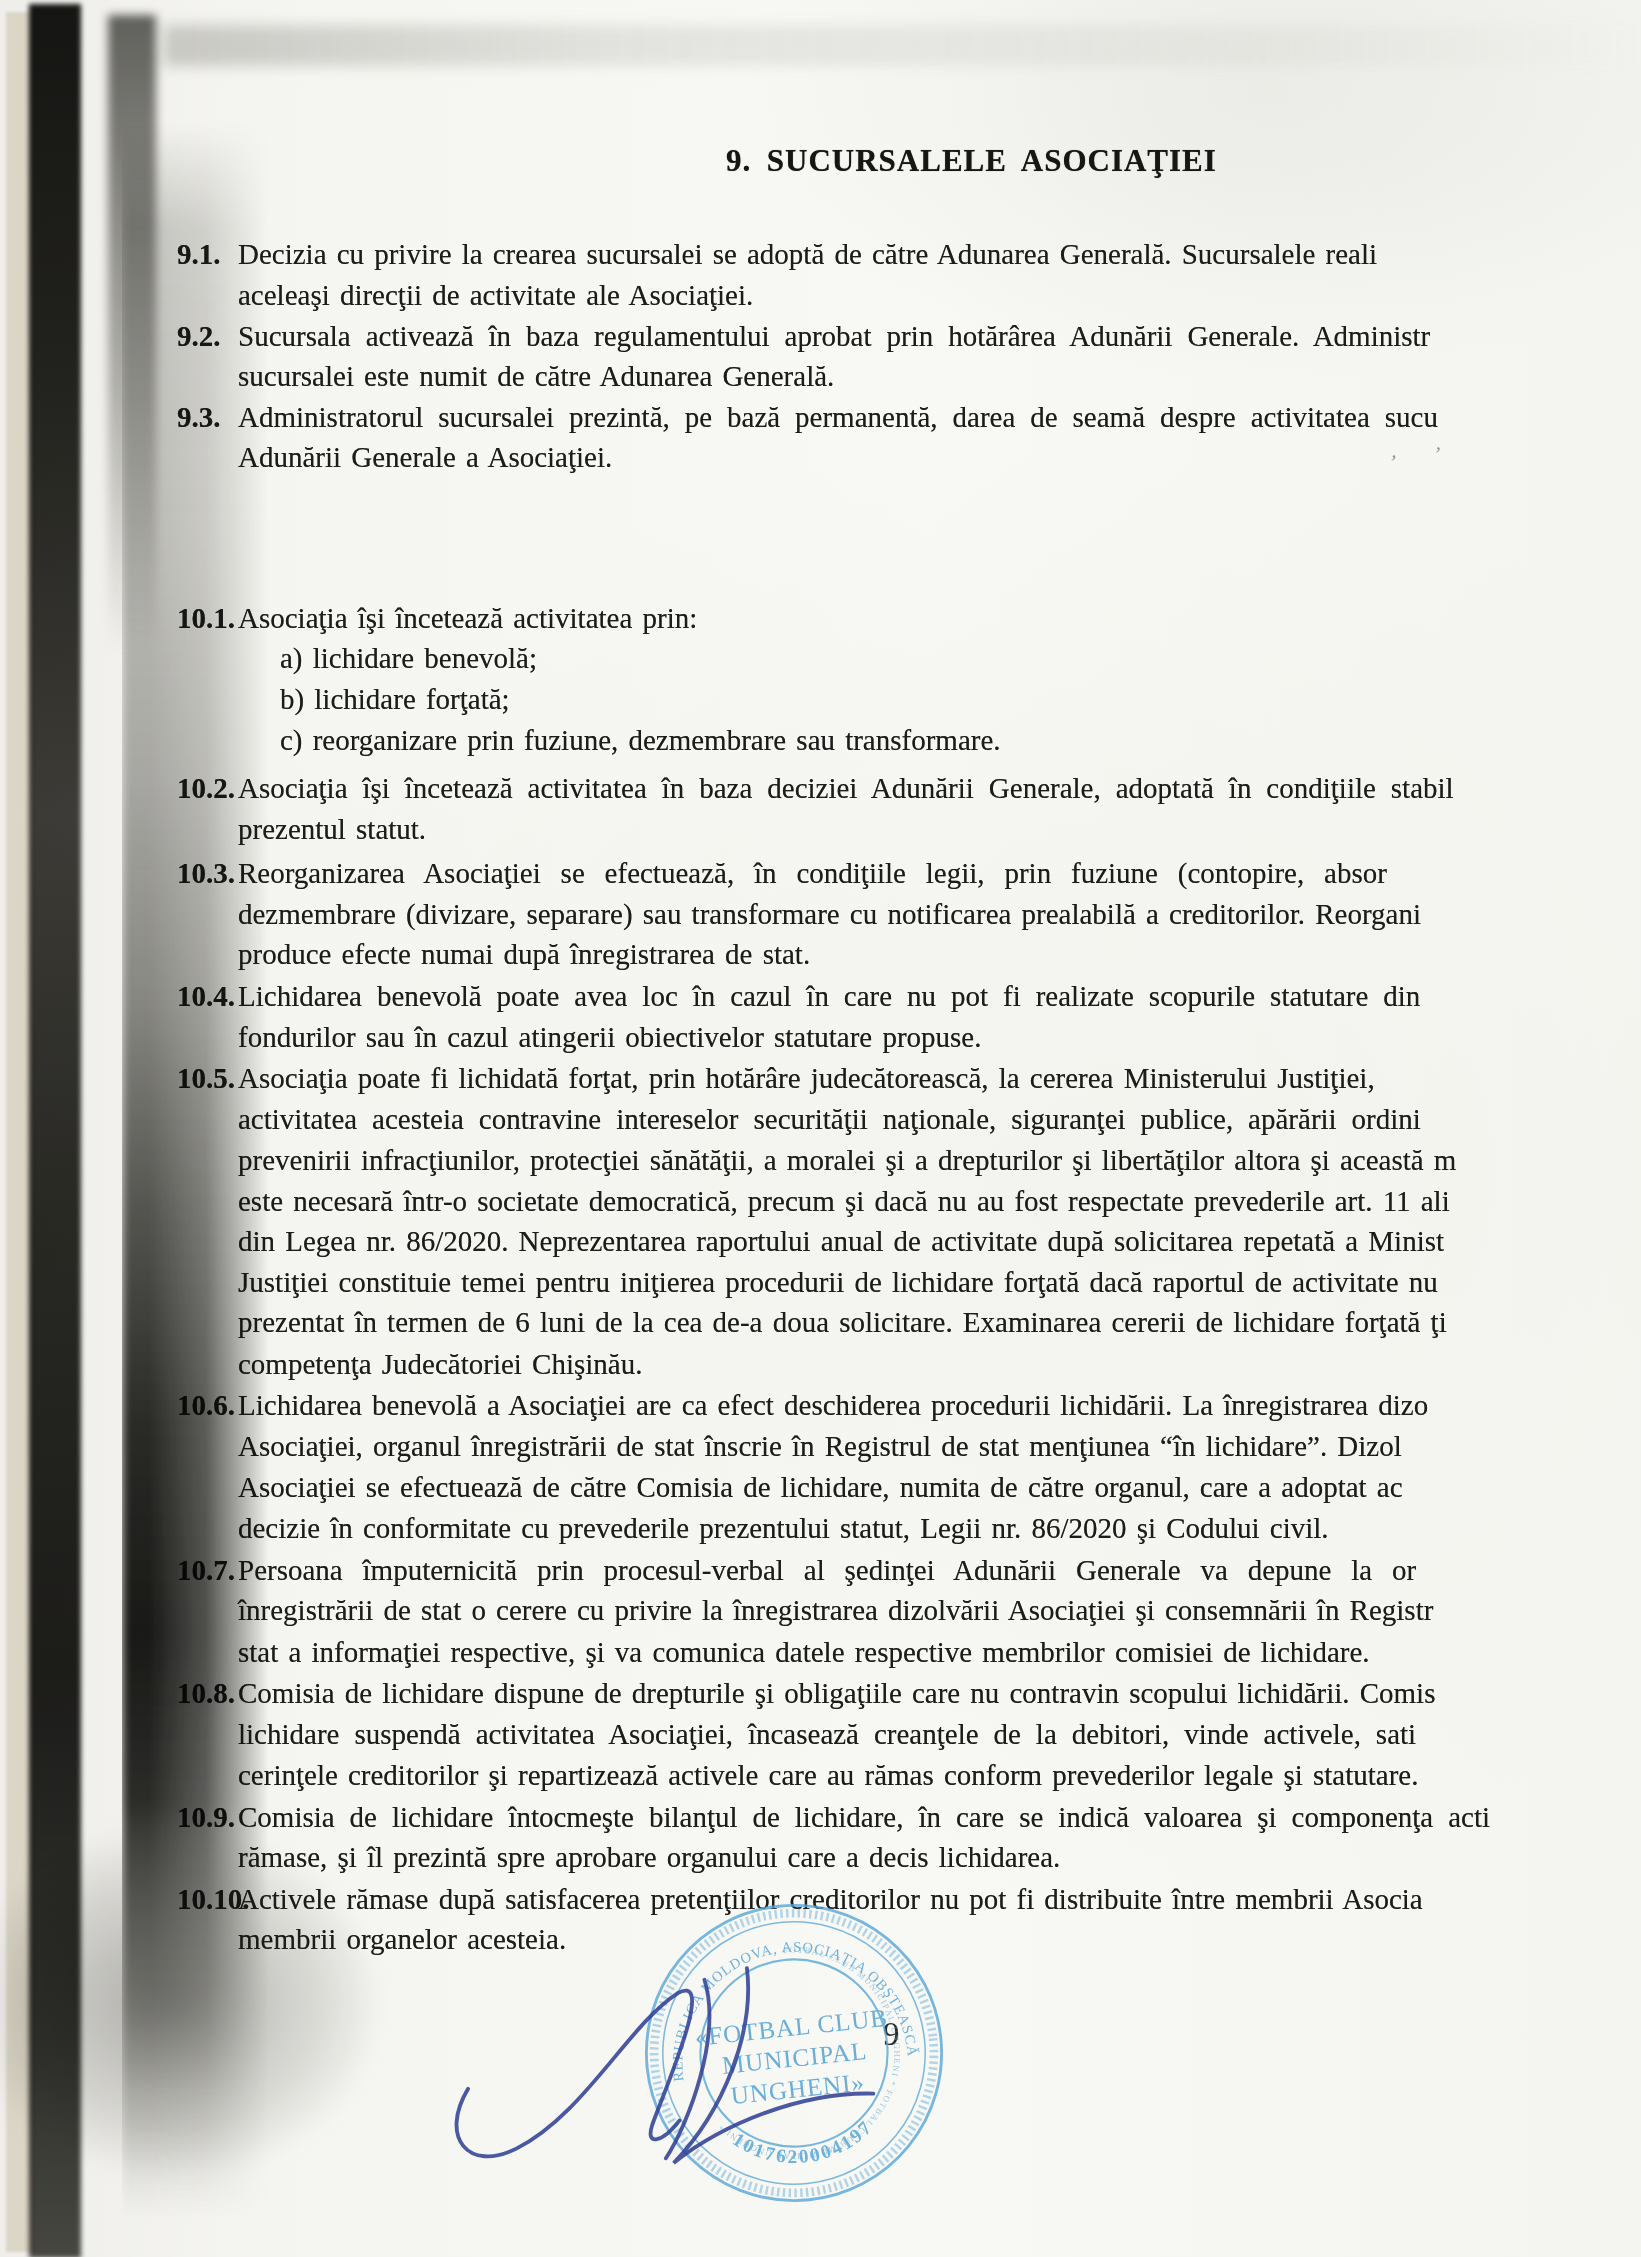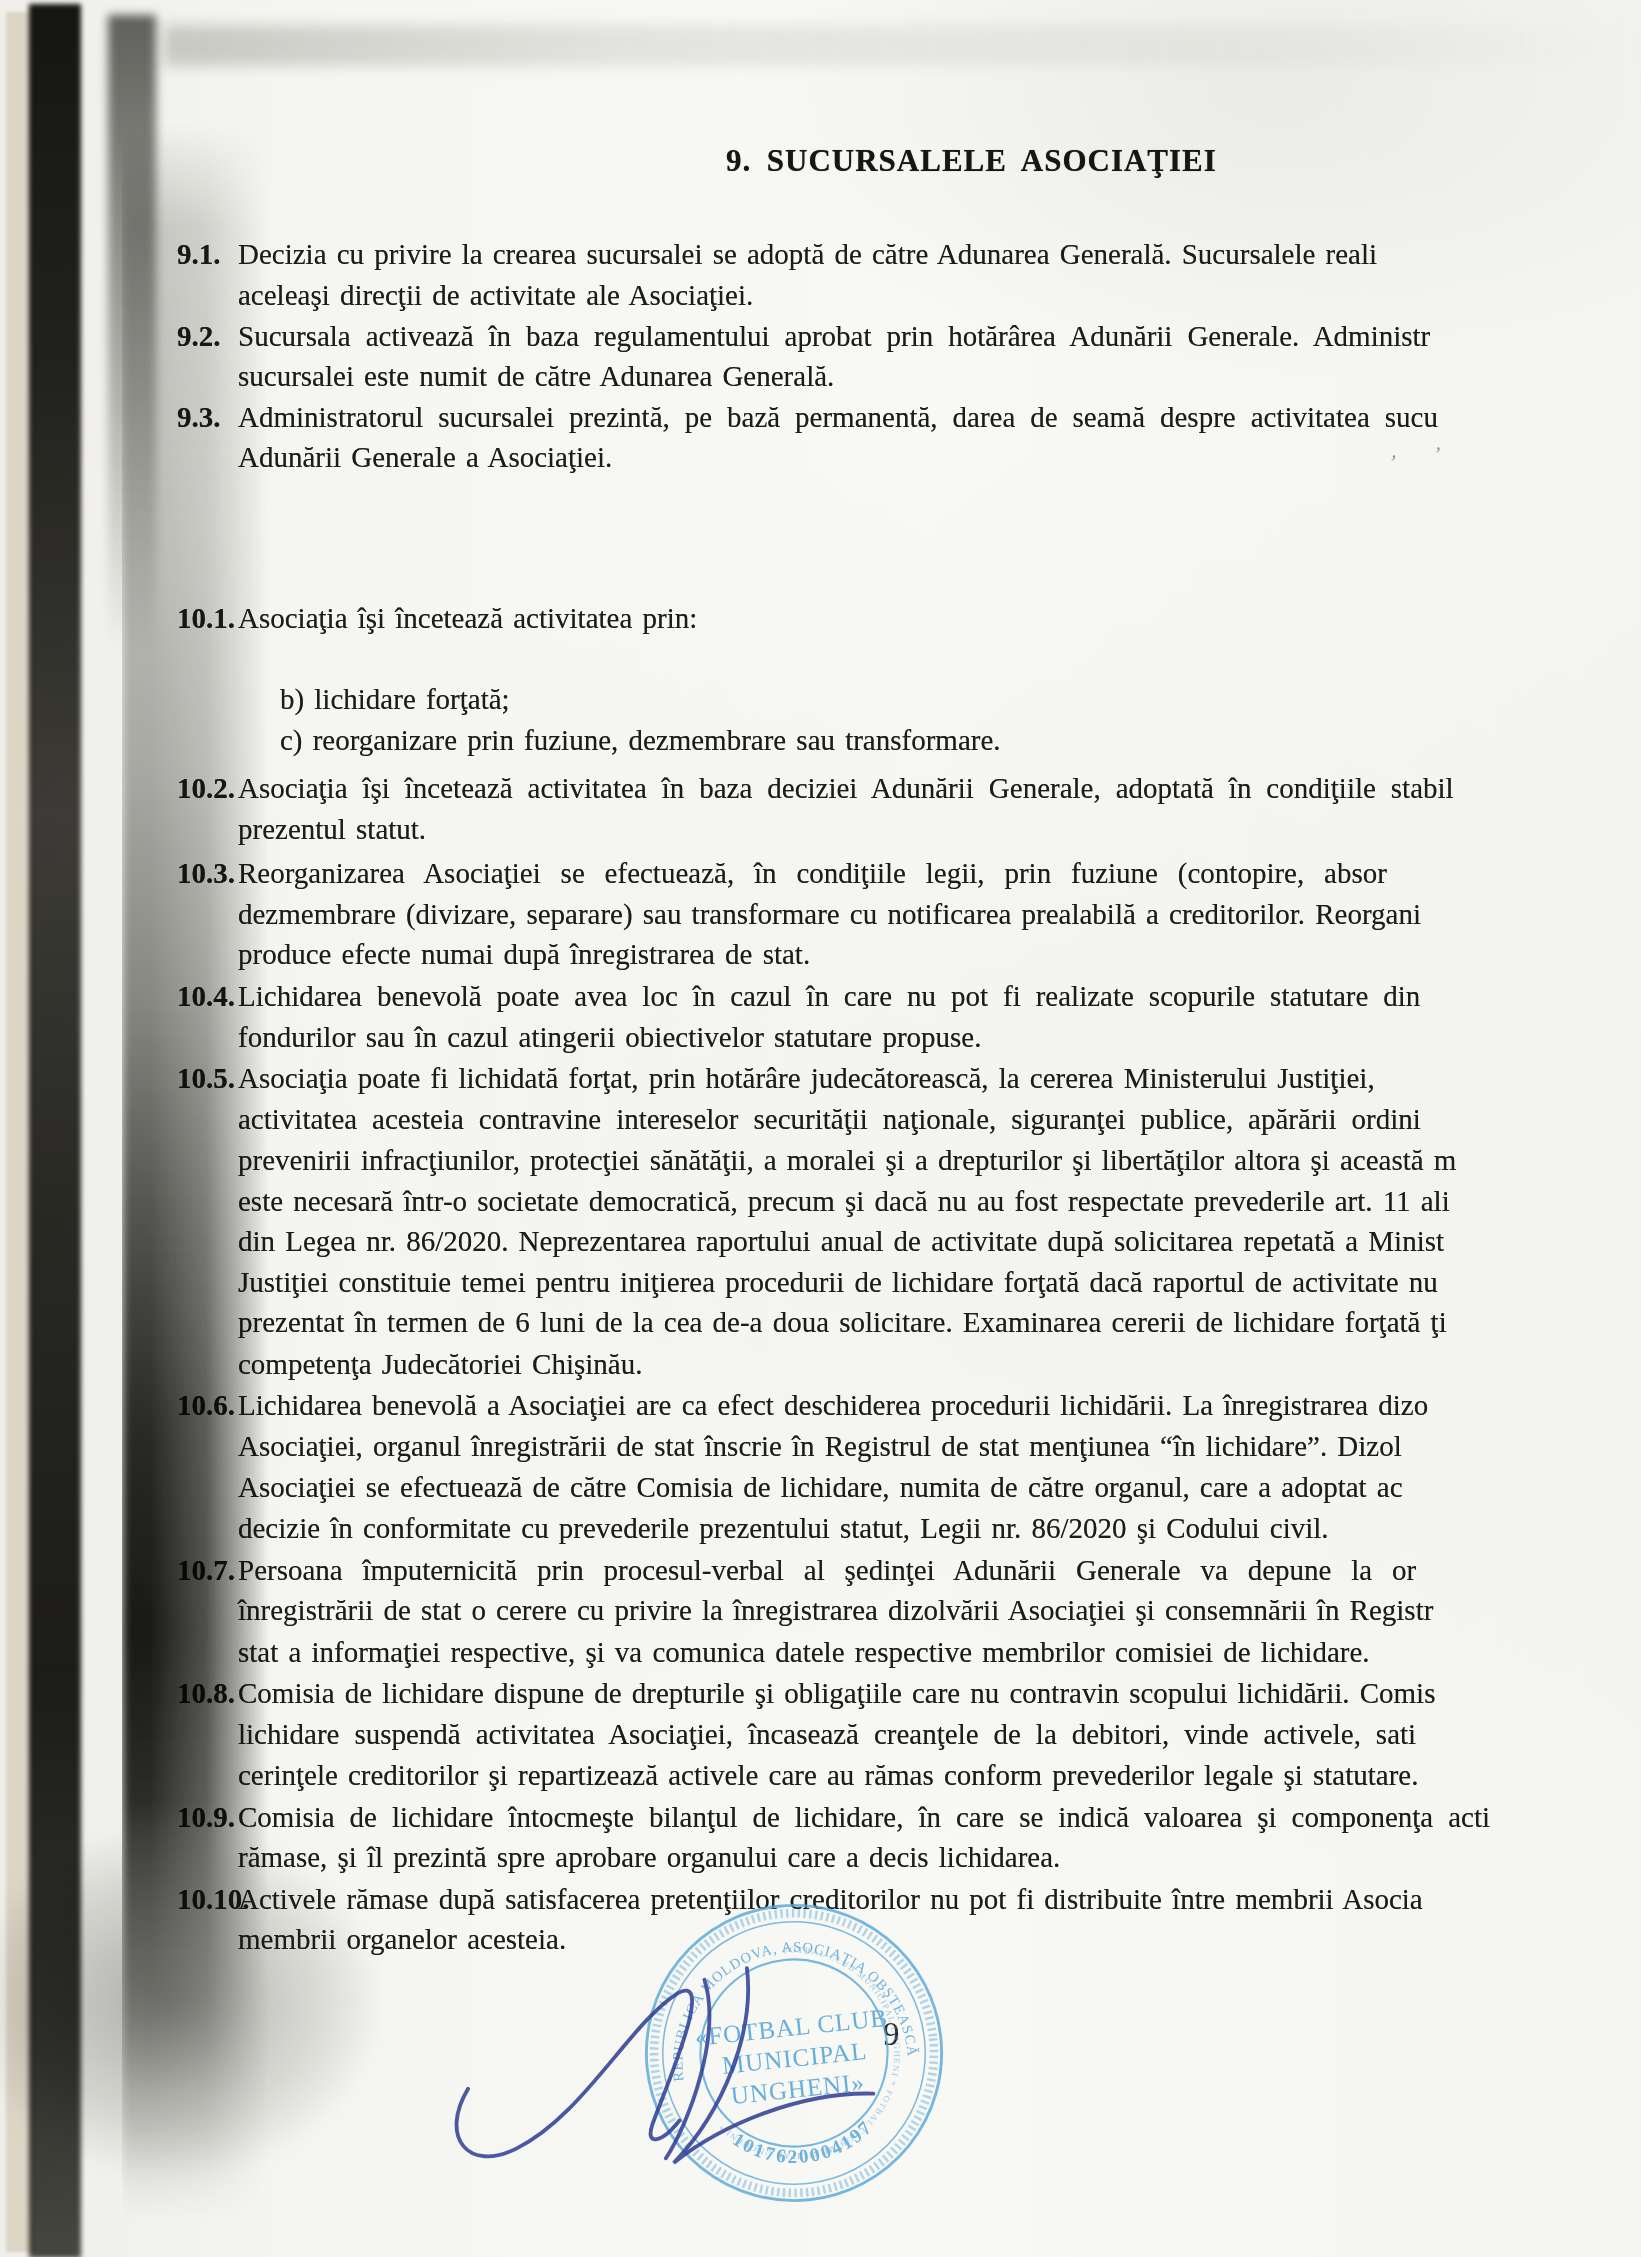--- a/index.html
+++ b/index.html
@@ -78,20 +78,23 @@
       <span class="txt w2">Administratorul sucursalei prezintă, pe bază permanentă, darea de seamă despre activitatea sucu</span>
     </div>
   <div class="ln" style="top:441px">
       <span class="txt">Adunării Generale a Asociaţiei.</span>
     </div>
 
   <div class="ln" style="top:602px">
       <span class="num">10.1.</span>
       <span class="txt">Asociaţia îşi încetează activitatea prin:</span>
     </div>
+  <div class="ln" style="top:642px">
+      <span class="txt sub">a) lichidare benevolă;</span>
+    </div>
   <div class="ln" style="top:724px">
       <span class="txt sub">c) reorganizare prin fuziune, dezmembrare sau transformare.</span>
     </div>
   <div class="ln" style="top:683px">
       <span class="txt sub">b) lichidare forţată;</span>
     </div>
 
   <div class="ln" style="top:772px">
       <span class="num">10.2.</span>
       <span class="txt w2">Asociaţia îşi încetează activitatea în baza deciziei Adunării Generale, adoptată în condiţiile stabil</span>

